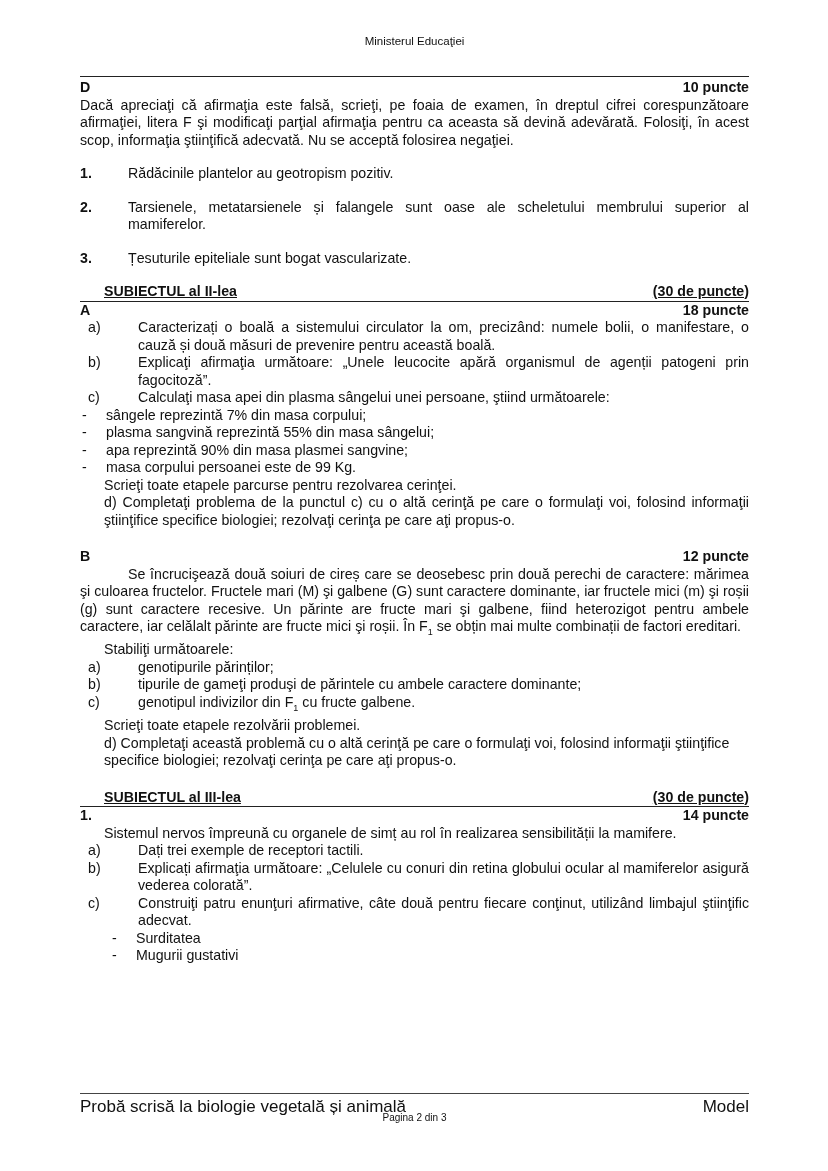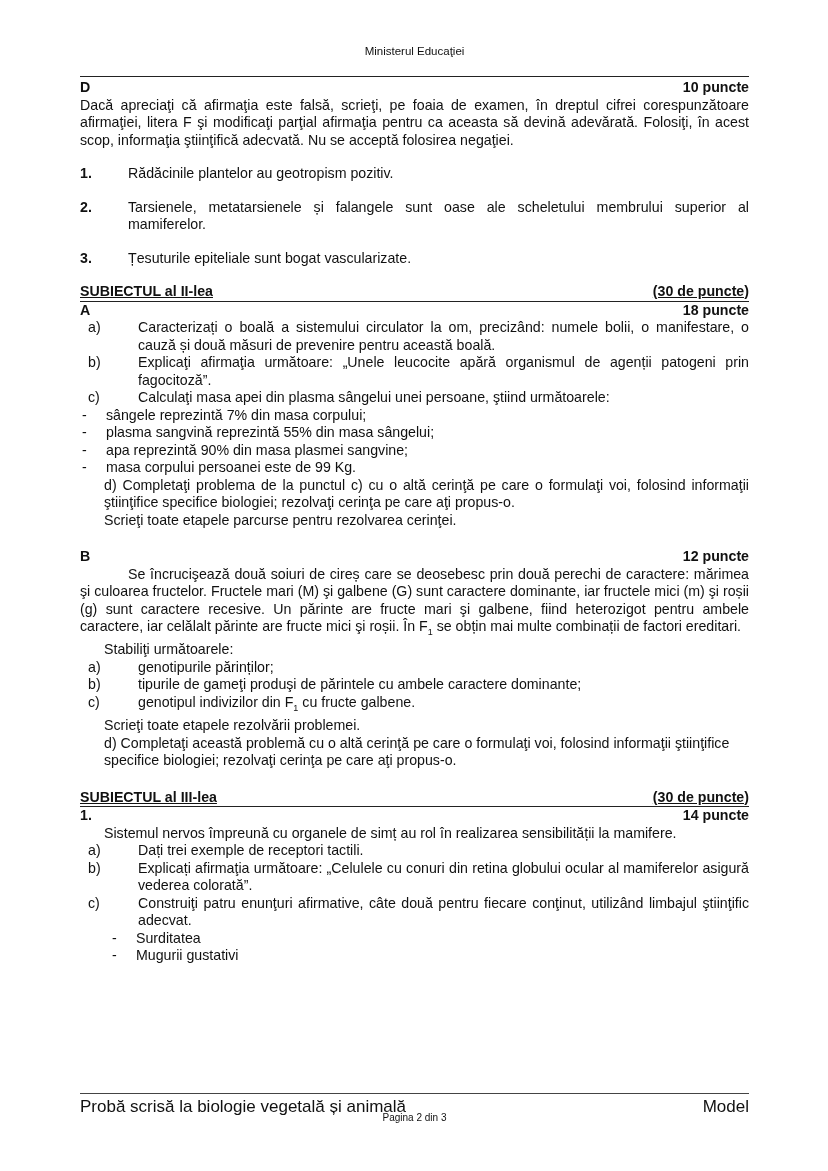--- a/index.html
+++ b/index.html
@@ -1,22 +1,22 @@
 <!DOCTYPE html>
 <html><head>
 <meta charset="utf-8">
 <style>
   html, body { margin: 0; padding: 0; background: #ffffff; }
   body { width: 828px; height: 1171px; position: relative; overflow: hidden;
          font-family: "Liberation Sans", sans-serif; color: #111; font-size: 14.2px; }
-  .hdr { position: absolute; left: 80px; width: 669px; top: 44px; text-align: center; font-size: 11.5px; line-height: 14px; }
+  .hdr { position: absolute; left: 80px; width: 669px; top: 34px; text-align: center; font-size: 11.5px; line-height: 14px; }
   .hdr-rule { position: absolute; left: 80px; width: 669px; top: 76px; border-top: 1.3px solid #222; }
   .content { position: absolute; left: 80px; top: 79px; width: 669px; line-height: 17.5px; }
   .row { display: flex; justify-content: space-between; font-weight: bold; }
-  .subj { display: flex; justify-content: space-between; font-weight: bold; text-decoration: underline; }
+  .subj { display: flex; justify-content: space-between; font-weight: bold; text-decoration: underline; margin-left: 24px; }
   .subj-wrap { border-bottom: 1.3px solid #222; }
   p { margin: 0; text-align: justify; }
   .ind { text-indent: 48px; }
   .num-item { display: flex; }
   .num-item .n { width: 48px; flex: none; font-weight: bold; }
   .num-item .t { flex: 1; text-align: justify; }
   .li { display: flex; padding-left: 8px; }
   .li .m { width: 22px; flex: none; }
   .li .t { flex: 1; text-align: justify; margin-left: 28px; }
   .dash { display: flex; }
@@ -91,22 +91,22 @@
       <span class="t">plasma sangvină reprezintă 55% din masa sângelui;</span>
     </div>
   <div class="dash">
       <span class="m">-</span>
       <span class="t">apa reprezintă 90% din masa plasmei sangvine;</span>
     </div>
   <div class="dash">
       <span class="m">-</span>
       <span class="t">masa corpului persoanei este de 99 Kg.</span>
     </div>
+  <p class="pad24" style="padding-left:24px">Scrieţi toate etapele parcurse pentru rezolvarea cerinţei.</p>
   <p class="pad24">d) Completaţi problema de la punctul c) cu o altă cerinţă pe care o formulaţi voi, folosind informaţii ştiinţifice specifice biologiei; rezolvaţi cerinţa pe care aţi propus-o.</p>
-  <p class="pad24" style="padding-left:24px">Scrieţi toate etapele parcurse pentru rezolvarea cerinţei.</p>
   <div class="gap19"></div>
 
   <div class="row">
     <span>B</span>
     <span>12 puncte</span>
   </div>
   <p class="ind"><span>Se încrucişează două soiuri de cireș care se deosebesc prin două perechi de caractere: mărimea şi culoarea fructelor. Fructele mari (M) şi galbene (G) sunt caractere dominante, iar fructele mici (m) şi roșii (g) sunt caractere recesive. Un părinte are fructe mari şi galbene, fiind heterozigot pentru ambele caractere, iar celălalt părinte are fructe mici şi roșii. În F</span><sub>1</sub><span> se obțin mai multe combinații de factori ereditari.</span></p>
   <p style="padding-left:24px">Stabiliţi următoarele:</p>
   <div class="li">
     <span class="m">a)</span>

